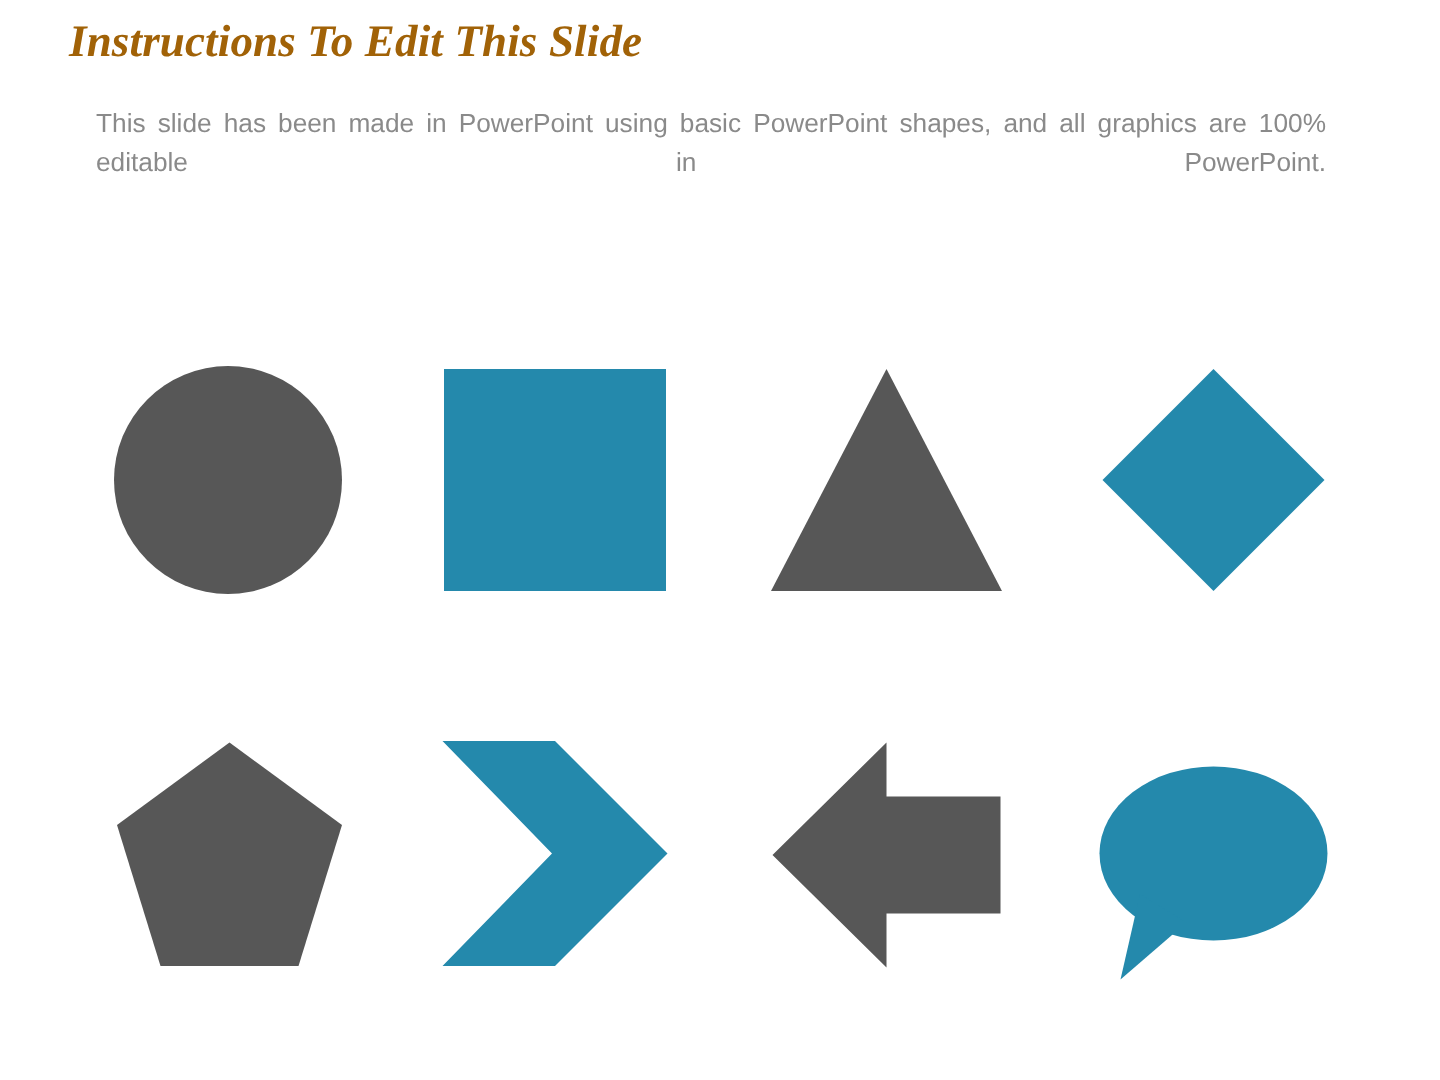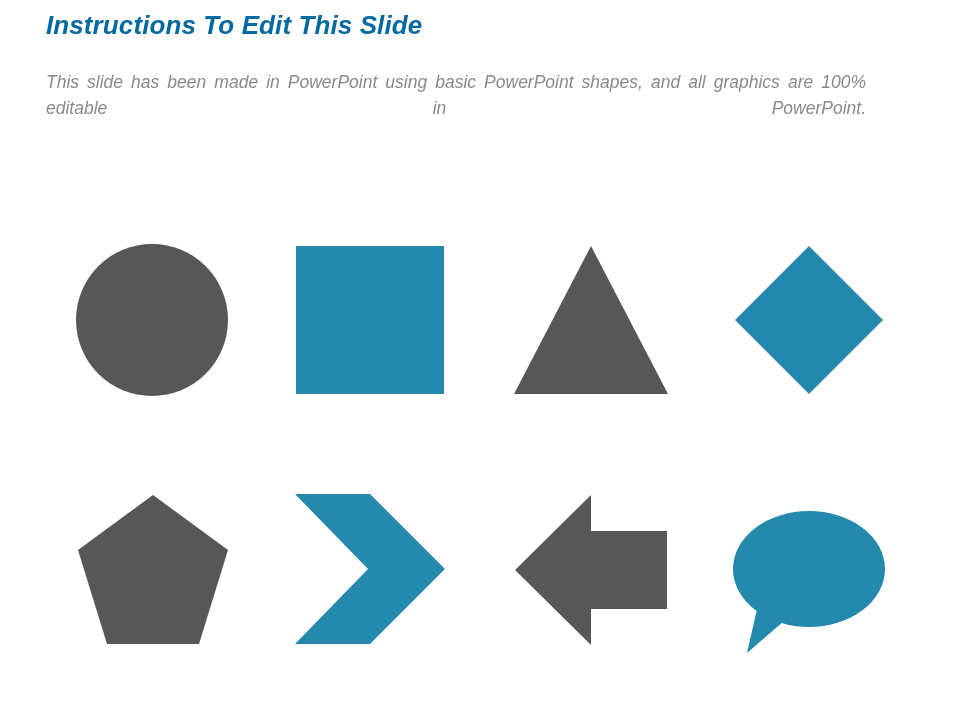--- a/index.html
+++ b/index.html
@@ -20,36 +20,36 @@
   }
 
   
   #title-block {
     position: absolute;
     left: 46px;
     top: 10px;
     width: 860px;
   }
   #slide-title {
-    font-size: 26px;
+    font-size: 30px;
     font-style: italic;
     font-weight: bold;
-    color: #0369a1;
+    color: #a16207;
     letter-spacing: 0.1px;
     line-height: 1.2;
     margin: 0;
     white-space: nowrap;
+    font-family: Liberation Serif, serif;
   }
 
   #body-block {
     position: absolute;
-    left: 46px;
+    left: 64px;
     top: 70px;
     width: 820px;
-    font-style: italic;
   }
   .body-para {
     margin: 0;
     font-size: 17.5px;
     line-height: 25.5px;
     color: #8a8a8a;
     text-align: justify;
     text-justify: inter-word;
   }
   .body-para.last-justified::after {

